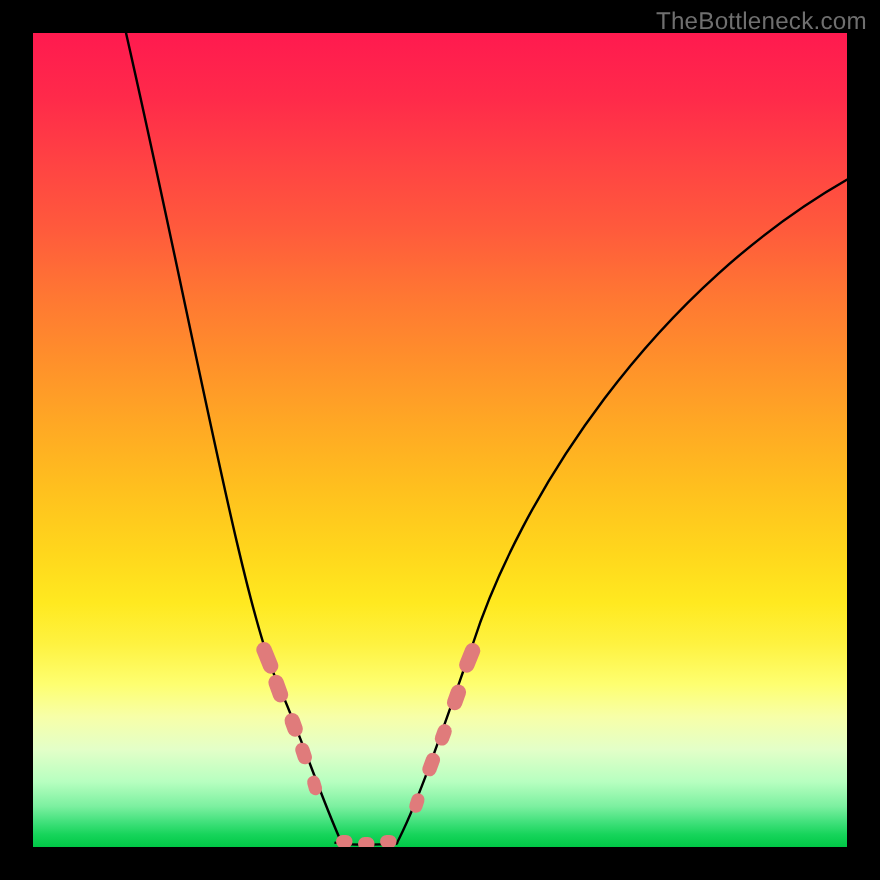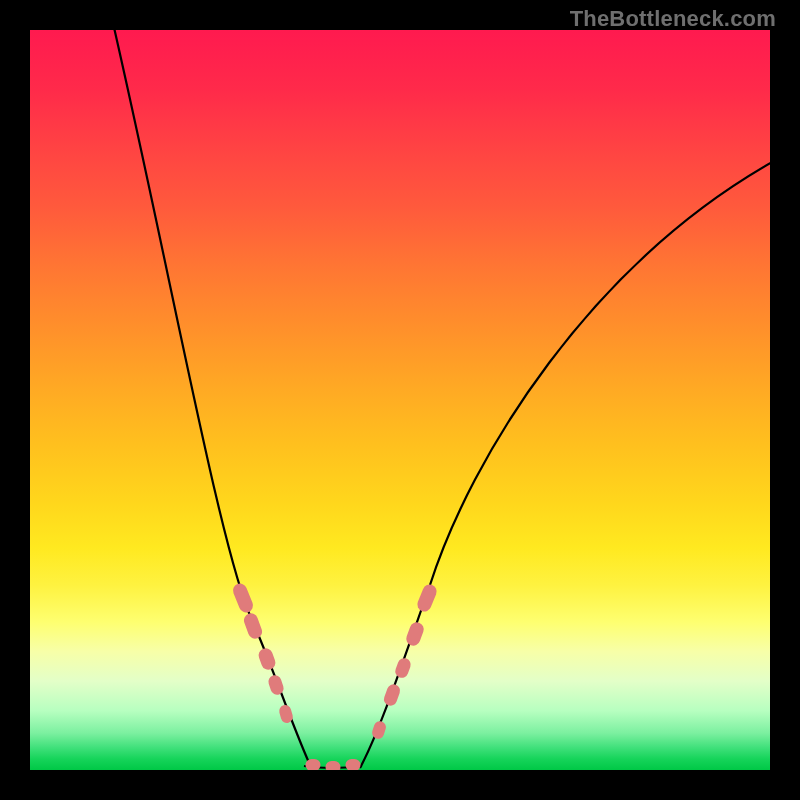--- a/index.html
+++ b/index.html
@@ -46,25 +46,25 @@
       #b7ffc0 92%,
       #7cf0a0 95%,
       #3fe07a 97%,
       #16d45a 98.5%,
       #00c846 100%
     );
   }
   .watermark {
     position: absolute;
     top: 6px;
-    right: 24px;
+    right: 12px;
     color: #6f6f6f;
     font-size: 22px;
     letter-spacing: 0.2px;
-    font-weight: 700;
+    font-weight: 400;
   }
   svg.curves {
     position: absolute;
     inset: 0;
     width: 100%;
     height: 100%;
   }
   .curve {
     fill: none;
     stroke: #000;

